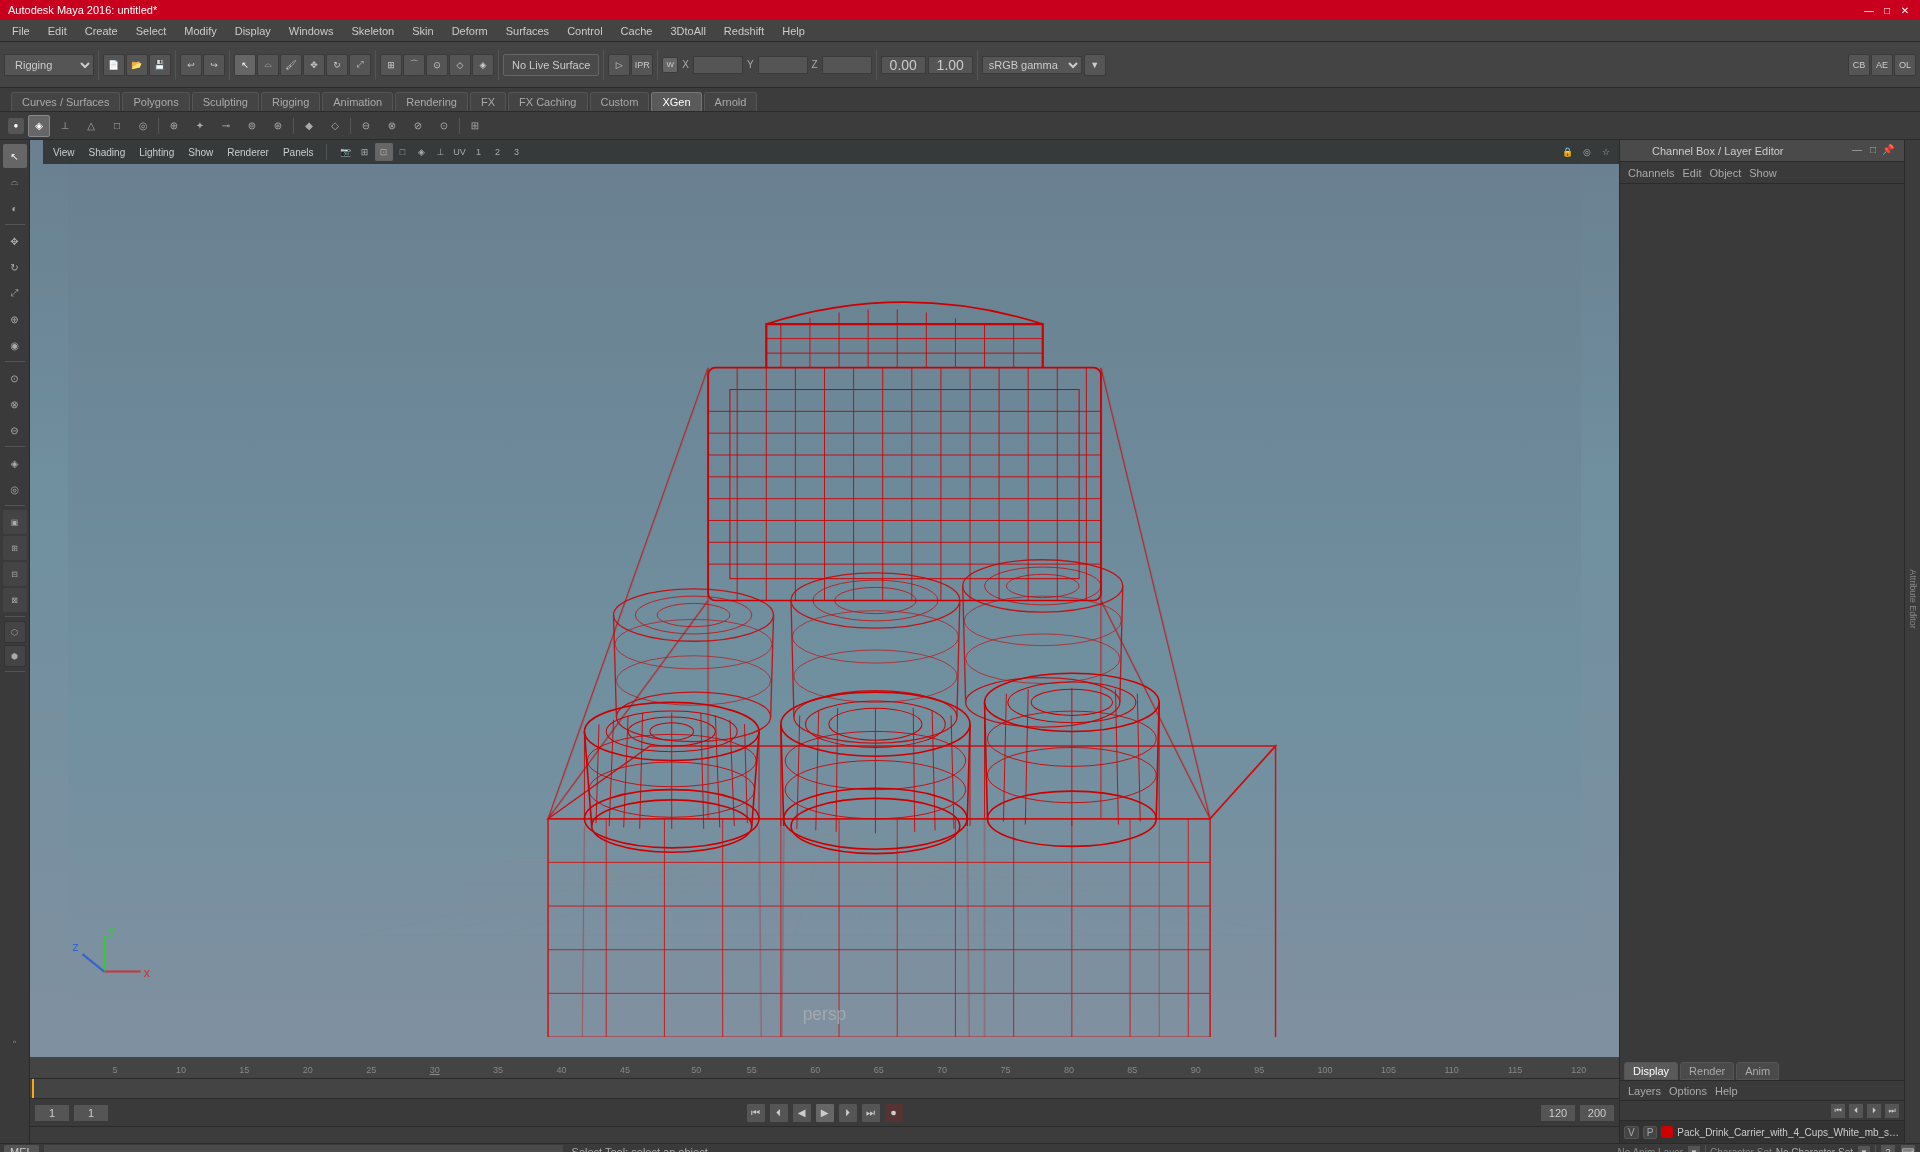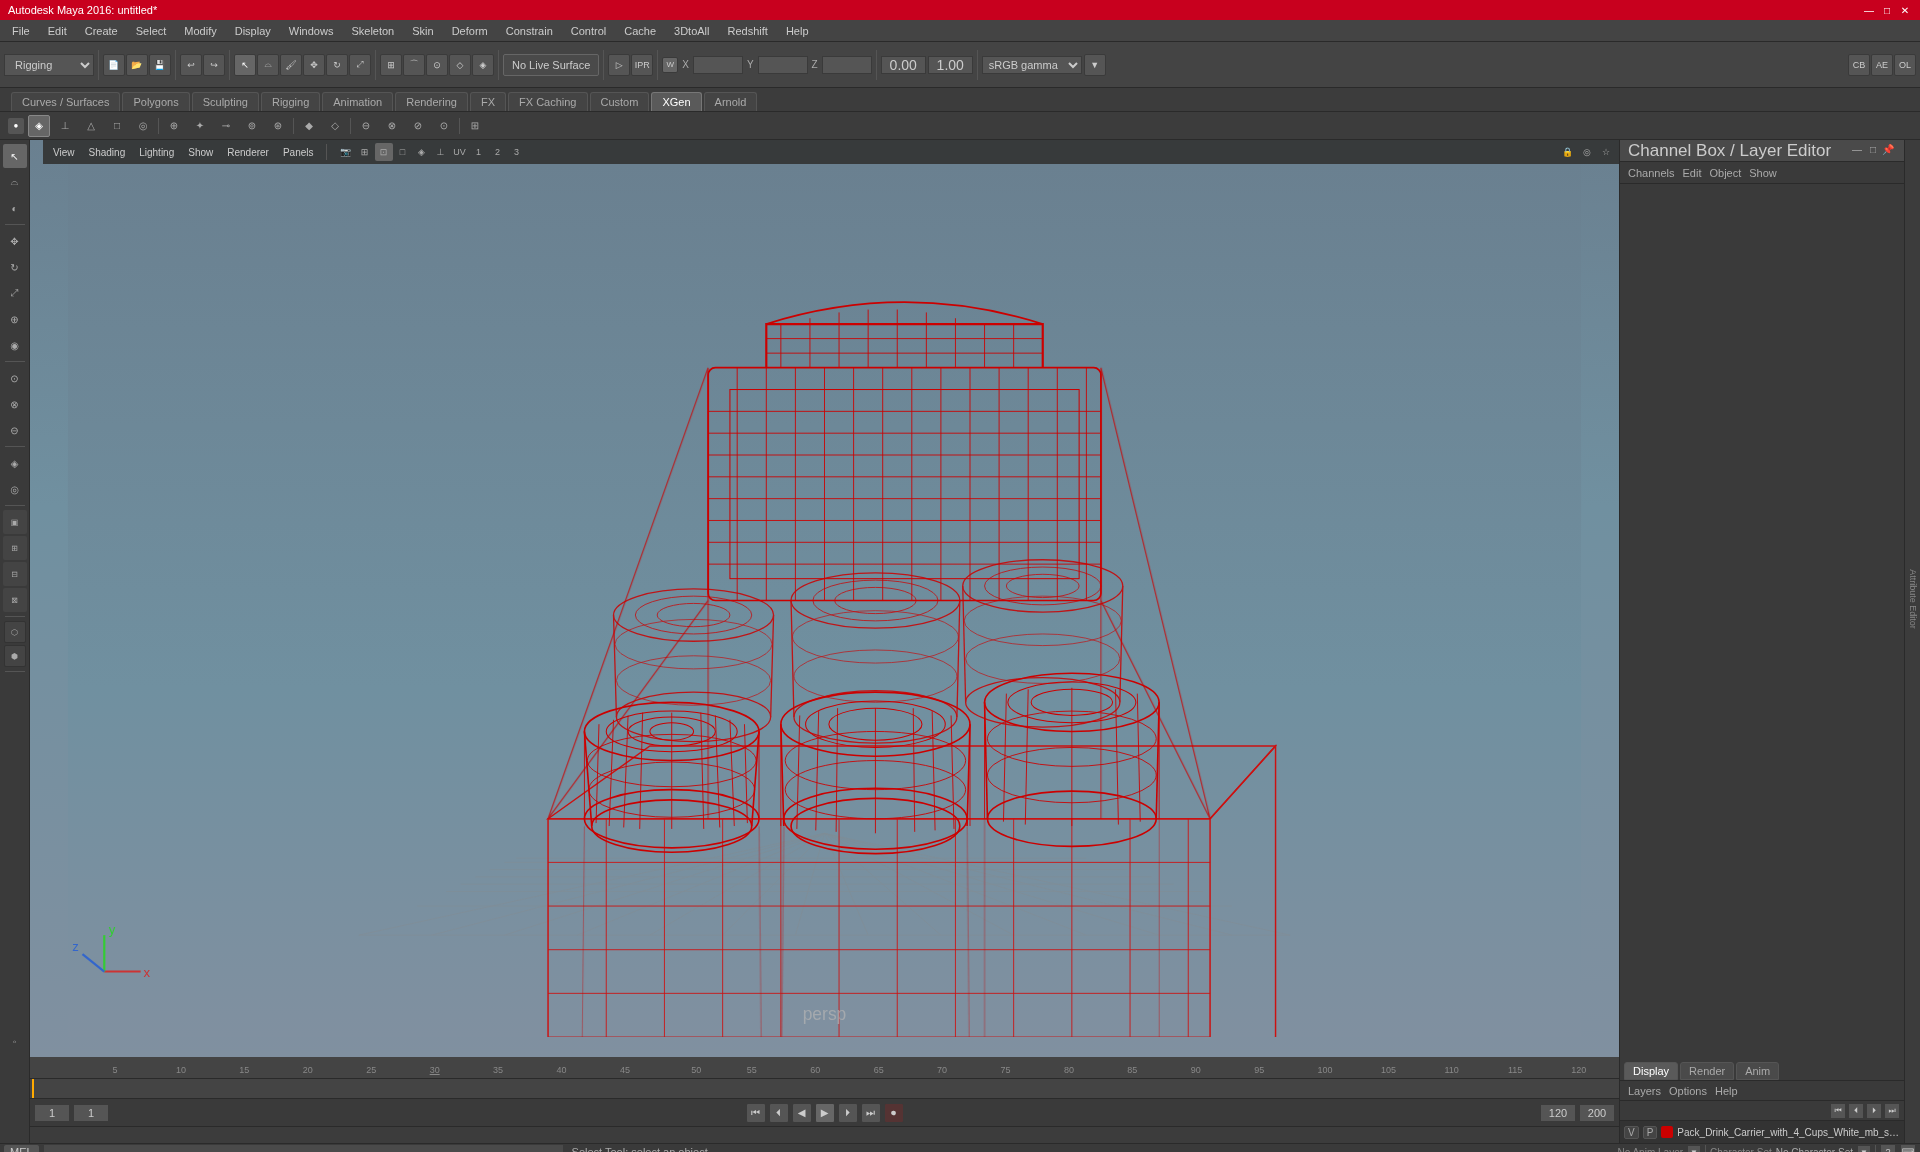--- a/index.html
+++ b/index.html
@@ -448,21 +448,21 @@
     <div class="menu-item">File</div>
     <div class="menu-item">Edit</div>
     <div class="menu-item">Create</div>
     <div class="menu-item">Select</div>
     <div class="menu-item">Modify</div>
     <div class="menu-item">Display</div>
     <div class="menu-item">Windows</div>
     <div class="menu-item">Skeleton</div>
     <div class="menu-item">Skin</div>
     <div class="menu-item">Deform</div>
-    <div class="menu-item">Constrain</div>
+    <div class="menu-item">Surfaces</div>
     <div class="menu-item">Control</div>
     <div class="menu-item">Cache</div>
     <div class="menu-item">3DtoAll</div>
     <div class="menu-item">Redshift</div>
     <div class="menu-item">Help</div>
   </div>
 
 <div id="toolbar-area">
 
   <div id="module-bar">
@@ -886,21 +886,21 @@
           <text x="3" y="-26" fill="#33cc33" font-size="9">y</text>
           <line x1="0" y1="0" x2="-15" y2="-12" stroke="#3366cc" stroke-width="1.5"></line>
           <text x="-22" y="-14" fill="#3366cc" font-size="9">z</text>
         </g>
       </svg>
     </div>
   </div>
 
   <div id="channel-box-main" style="width:285px;background:#3a3a3a;border-left:1px solid #2a2a2a;display:flex;flex-direction:column;">
     <div id="channel-box-title-row">
-      <span style="font-size:17px;color:#cccccc;">Channel Box / Layer Editor</span>
+      <span style="font-size:11px;color:#cccccc;margin-left:24px;">Channel Box / Layer Editor</span>
       <div style="display:flex;gap:2px;">
         <div style="width:14px;height:14px;color:#aaa;cursor:pointer;font-size:10px;text-align:center;">—</div>
         <div style="width:14px;height:14px;color:#aaa;cursor:pointer;font-size:10px;text-align:center;">□</div>
         <div style="width:14px;height:14px;color:#aaa;cursor:pointer;font-size:10px;text-align:center;">📌</div>
       </div>
     </div>
     <div id="channel-tabs-row" style="height:22px;display:flex;align-items:center;padding:0 8px;gap:8px;border-bottom:1px solid #2a2a2a;">
       <span class="ch-tab">Channels</span>
       <span class="ch-tab">Edit</span>
       <span class="ch-tab">Object</span>

